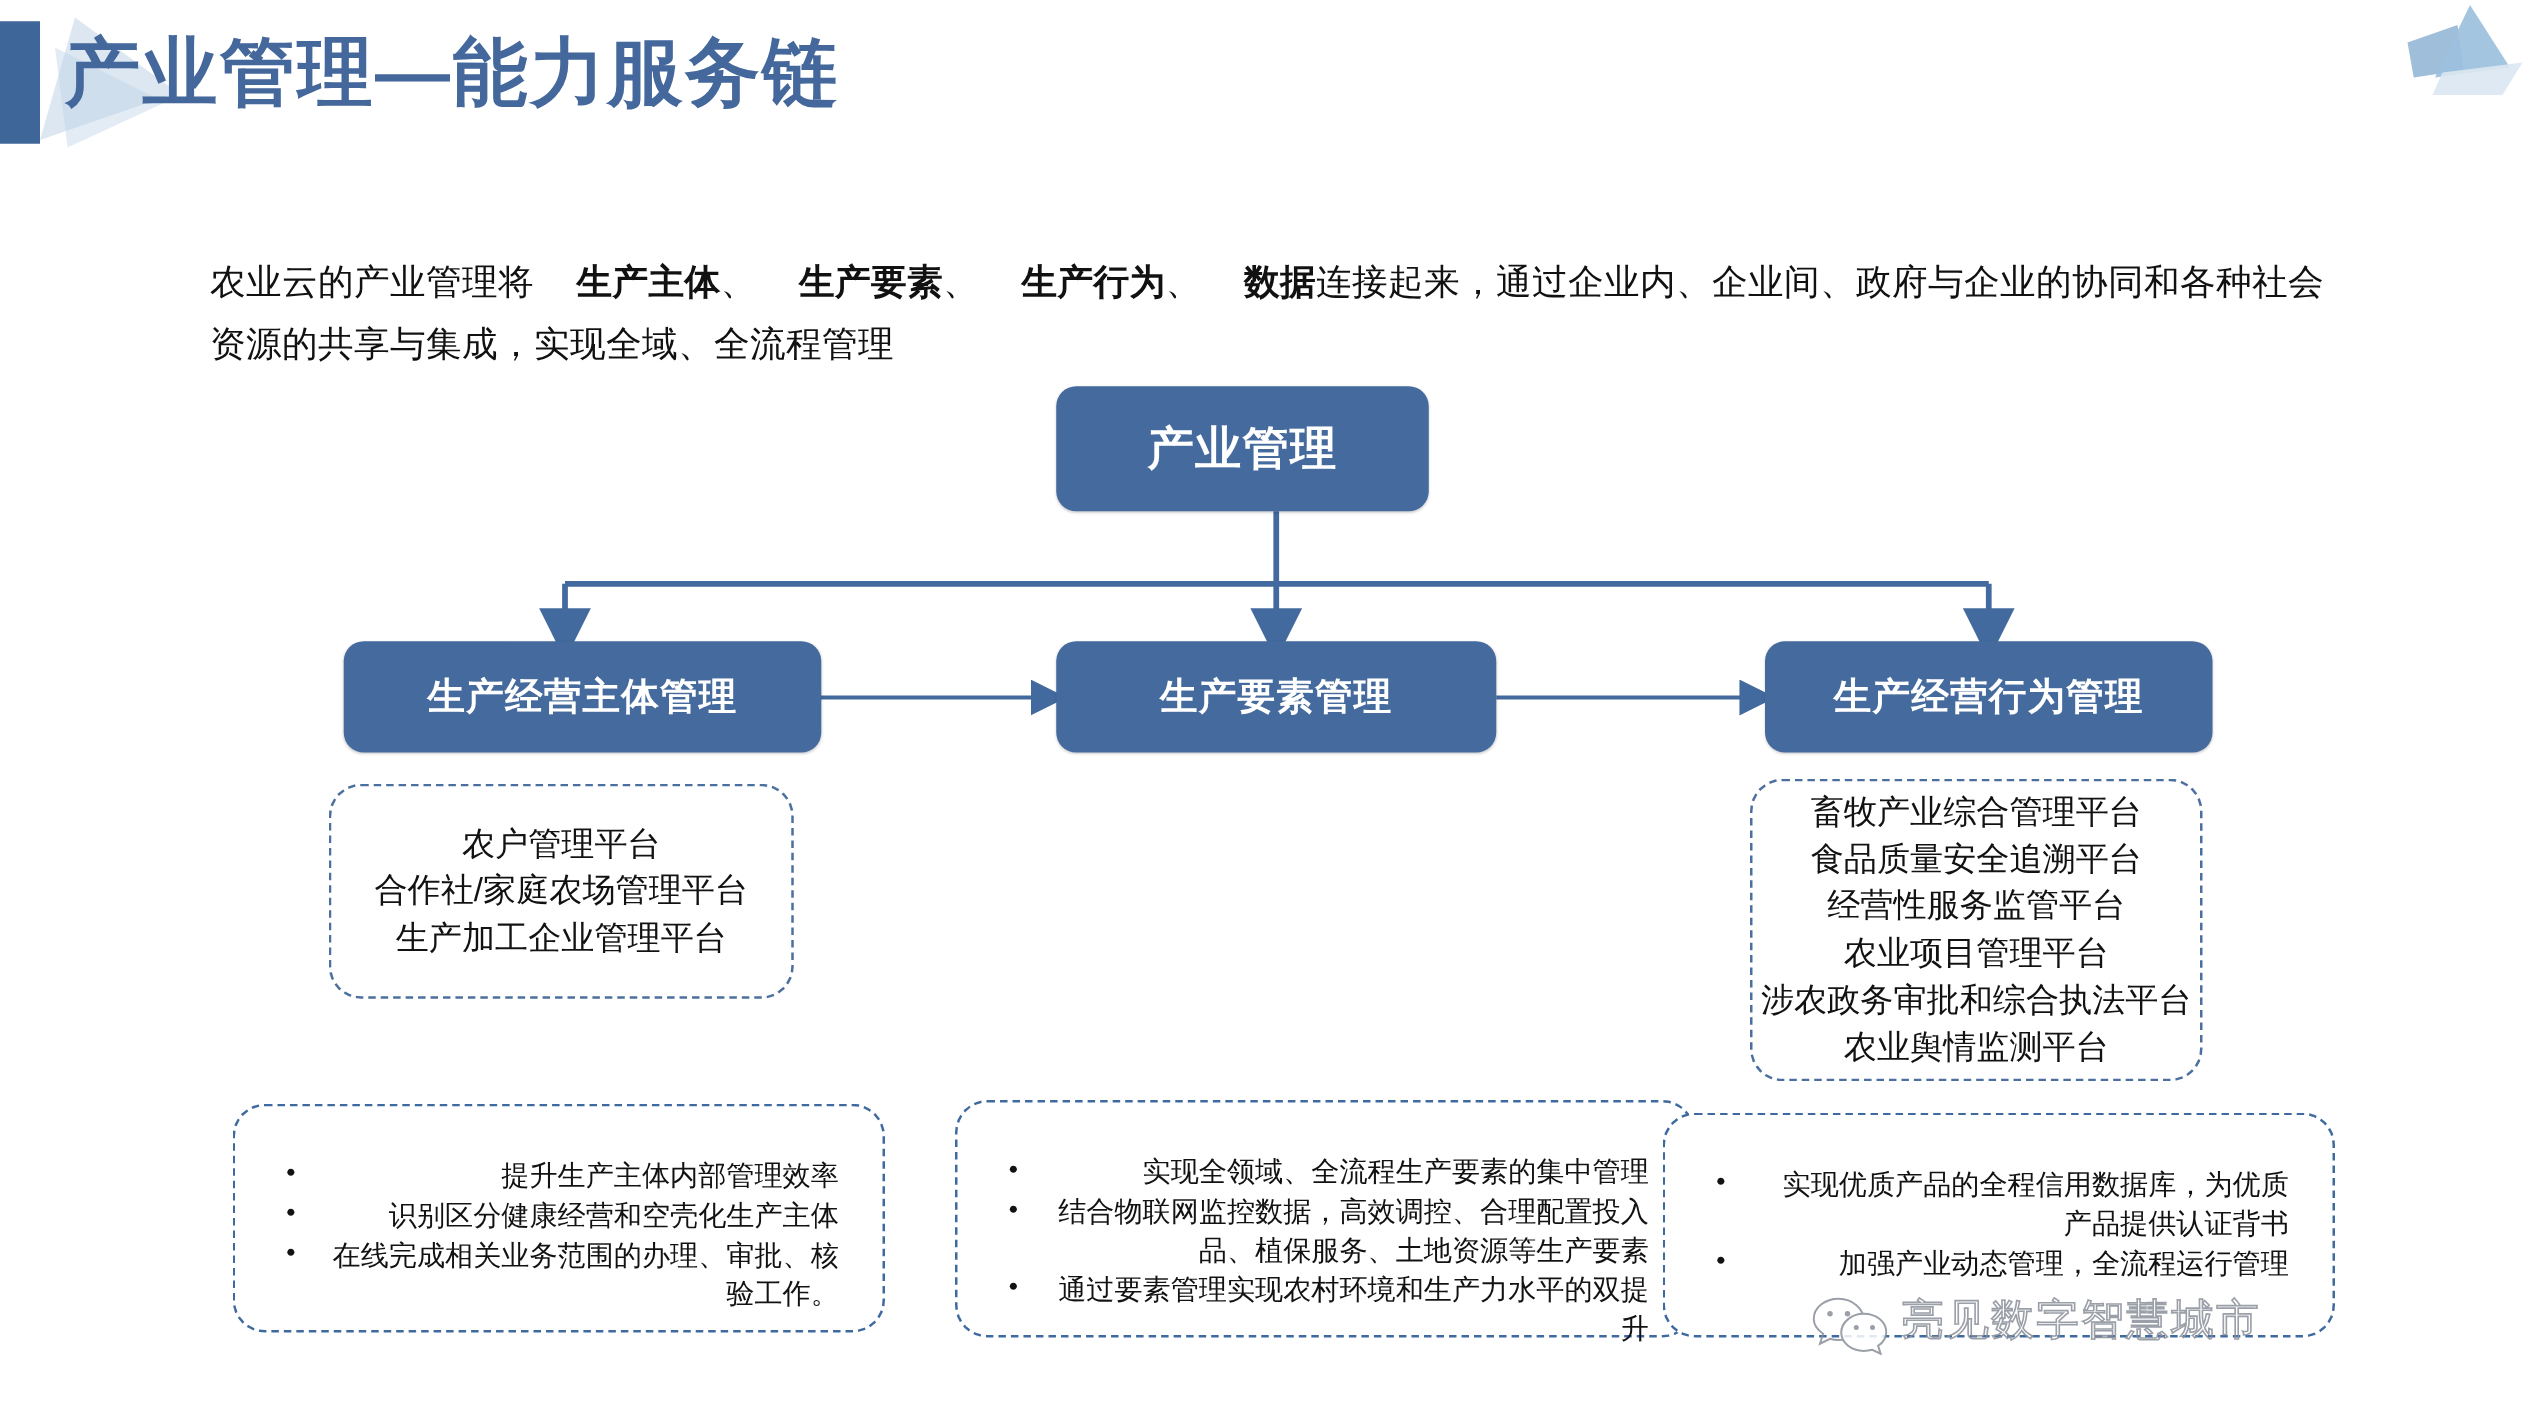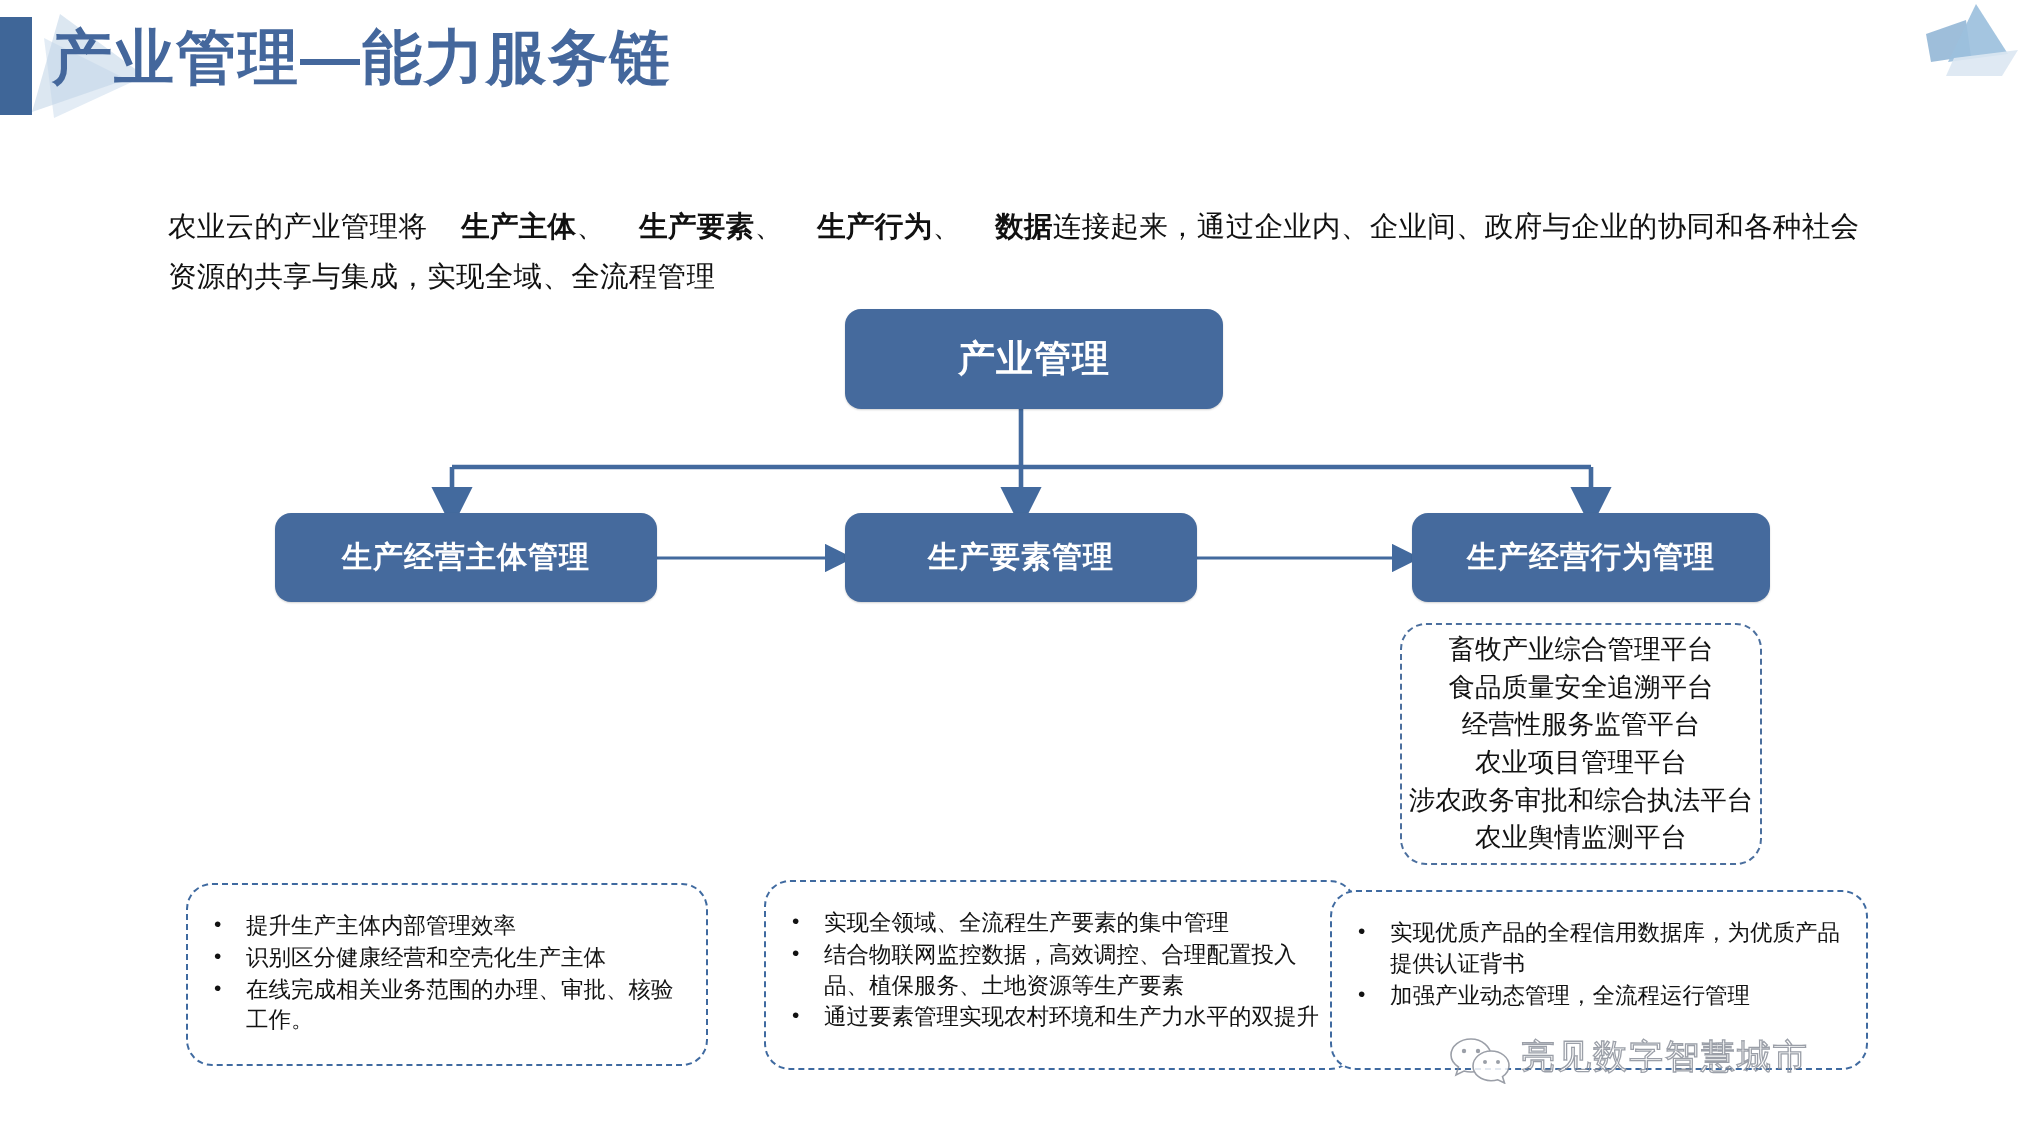--- a/index.html
+++ b/index.html
@@ -41,21 +41,21 @@
   .node{
     position:absolute;
     background:#456a9d;
     border-radius:16px;
     color:#fff;font-weight:bold;
     display:flex;align-items:center;justify-content:center;
     text-align:center;
     box-shadow:0 1px 2px rgba(0,0,0,.18);
     letter-spacing:1px;
   }
-  #node-root{left:845px;top:309px;width:378px;height:100px;font-size:37px;}
+  #node-root{left:845px;top:309px;width:298px;height:100px;font-size:37px;}
   .node-l2{top:513px;height:89px;font-size:30px;}
   #node-subject{left:275px;width:382px;}
   #node-factor {left:845px;width:352px;}
   #node-behavior{left:1412px;width:358px;}
 
   
   .plat{
     position:absolute;
     border:2.2px dashed #4b6f9e;
     border-radius:26px;
@@ -74,21 +74,21 @@
     position:absolute;
     border:2.4px dashed #3f6aa0;
     border-radius:26px;
     background:#fff;
     padding:26px 20px 26px 18px;
     box-sizing:border-box;
   }
   #bul-subject {left:186px;top:883px;width:522px;height:183px;}
   #bul-factor  {left:764px;top:880px;width:592px;height:190px;}
   #bul-behavior{left:1330px;top:890px;width:538px;height:180px;}
-  .bul ul{list-style:none;margin:0;padding:0;}
+  .bul ul{list-style:none;margin:15px;padding:0;text-align:right;}
   .bul li{
     position:relative;
     padding-left:40px;
     font-size:22.5px;line-height:1.37;color:#121212;
     margin-bottom:1px;
   }
   .bul li::before{
     content:"\2022";
     position:absolute;left:8px;top:-1px;font-size:21px;color:#121212;
   }
@@ -158,20 +158,25 @@
   <div class="node node-l2" id="node-subject">
     <span>生产经营主体管理</span>
   </div>
   <div class="node node-l2" id="node-factor">
     <span>生产要素管理</span>
   </div>
   <div class="node node-l2" id="node-behavior">
     <span>生产经营行为管理</span>
   </div>
 
+  <div class="plat" id="plat-subject">
+    <div>农户管理平台</div>
+    <div>合作社/家庭农场管理平台</div>
+    <div>生产加工企业管理平台</div>
+  </div>
 
 
   <div class="plat" id="plat-behavior">
     <div>畜牧产业综合管理平台</div>
     <div>食品质量安全追溯平台</div>
     <div>经营性服务监管平台</div>
     <div>农业项目管理平台</div>
     <div>涉农政务审批和综合执法平台</div>
     <div>农业舆情监测平台</div>
   </div>

